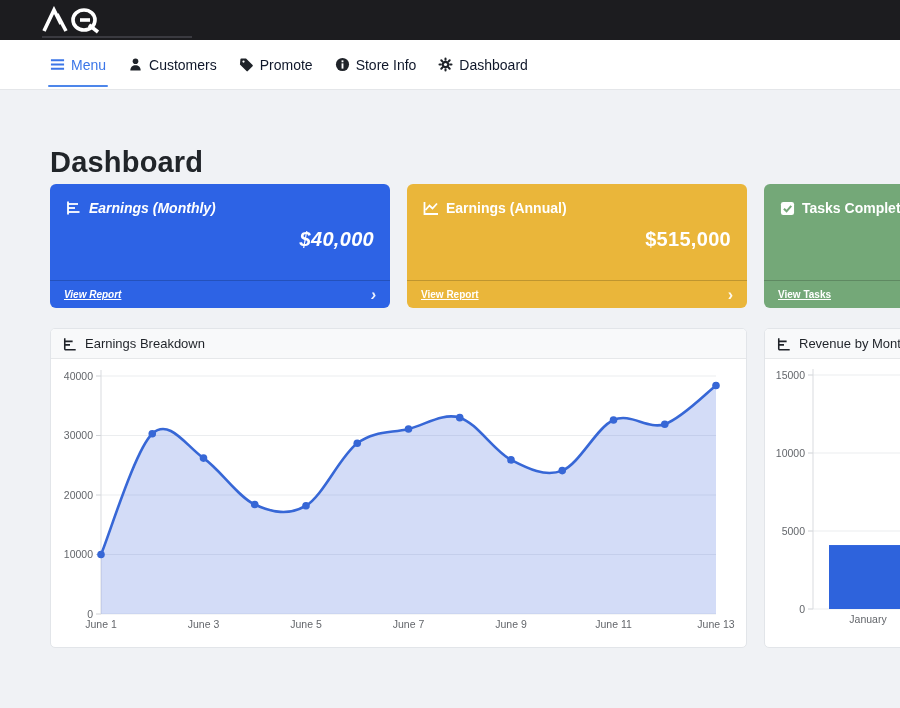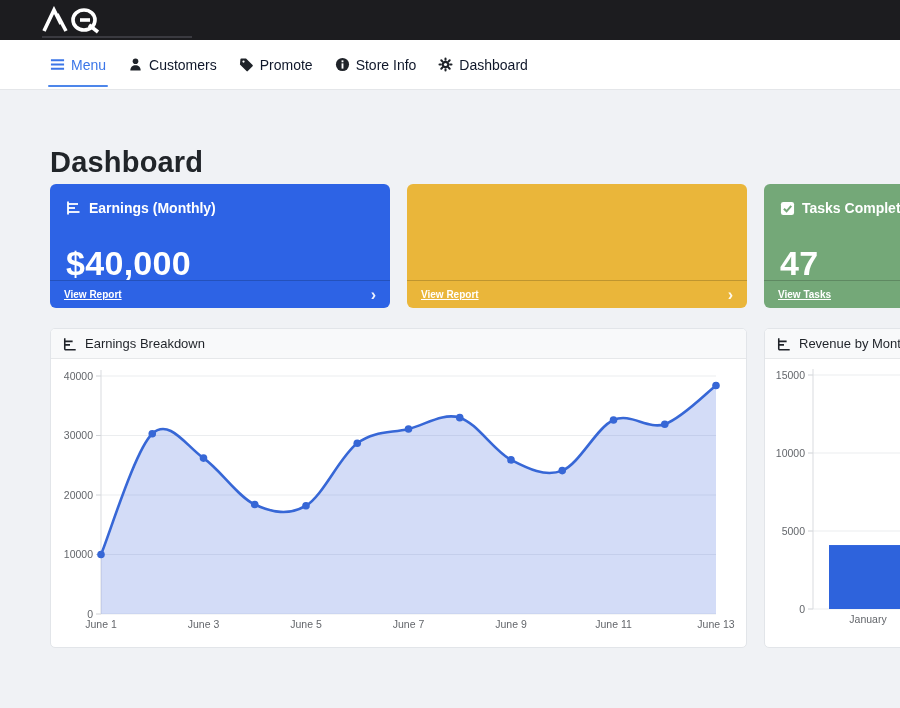--- a/index.html
+++ b/index.html
@@ -27,21 +27,21 @@
               bottom:3px; height:2px; background:#4d86ea; border-radius:2px; }
 
   .page-title { position:absolute; left:50px; top:146px; margin:0; font-size:29px;
               font-weight:600; color:#212529; letter-spacing:.2px; }
 
   
   .cards-row { position:absolute; left:50px; top:184px; display:flex; gap:17px; }
   .scard { flex:none; width:340px; height:124px; border-radius:6px; color:#fff; position:relative; }
   .scard-body { padding:16px 16px 0; }
   .scard-title { display:flex; align-items:center; gap:7px; font-size:14px; font-weight:700; }
-  .scard-value { font-size:34px; font-weight:700; margin-top:28px; letter-spacing:.3px; }
+  .scard-value { font-size:20px; font-weight:700; margin-top:12px; letter-spacing:.3px;text-align:right; }
   .scard-footer { position:absolute; left:0; right:0; bottom:0; height:28px;
       border-top:1px solid rgba(0,0,0,0.18); display:flex; align-items:center;
       justify-content:space-between; padding:0 14px; }
   .scard-link { color:#fff; font-size:10px; font-weight:700; text-decoration:underline; cursor:pointer; }
   .scard-chev { font-size:16px; line-height:1; font-weight:700; color:rgba(255,255,255,0.92); }
 
   
   .charts-row { position:absolute; left:50px; top:328px; display:flex; gap:17px; }
   .ccard { flex:none; background:#fff; border:1px solid #e2e5e9; border-radius:5px; overflow:hidden; }
   .ccard.wide { width:697px; height:320px; }
@@ -109,21 +109,21 @@
       <circle cx="8" cy="8" r="1.7" fill="#ffffff"></circle>
     </svg>
     <span>Dashboard</span>
   </div>
 </div>
 
 <h1 class="page-title">Dashboard</h1>
 
 <div class="cards-row">
 
-  <div class="scard" style="background-color: rgb(45, 99, 229);">
+  <div class="scard" style="background-color: rgb(45, 99, 229); font-style: italic;">
     <div class="scard-body">
       <div class="scard-title">
         <svg width="16" height="16" viewBox="0 0 16 16">
           <g stroke="#ffffff" stroke-width="1.8">
               <path d="M2,1.5 V14.5"></path>
               <path d="M2,4 H12"></path>
               <path d="M2,8 H9"></path>
               <path d="M2,12 H13.5"></path>
             </g>
         </svg>
@@ -131,20 +131,32 @@
       </div>
       <div class="scard-value">$40,000</div>
     </div>
     <div class="scard-footer">
       <span class="scard-link">View Report</span>
       <span class="scard-chev">›</span>
     </div>
   </div>
 
   <div class="scard" style="background-color: rgb(234, 182, 58);">
+    <div class="scard-body">
+      <div class="scard-title">
+        <svg width="16" height="16" viewBox="0 0 16 16">
+          <g stroke="#ffffff" stroke-width="1.8" fill="none">
+              <path d="M1.5,2 V14 H15"></path>
+              <path d="M2.5,10 L6.5,5.5 L9.5,8.5 L14,3.5"></path>
+            </g>
+        </svg>
+        <span>Earnings (Annual)</span>
+      </div>
+      <div class="scard-value">$515,000</div>
+    </div>
     <div class="scard-footer">
       <span class="scard-link">View Report</span>
       <span class="scard-chev">›</span>
     </div>
   </div>
 
   <div class="scard" style="background-color: rgb(116, 168, 120);">
     <div class="scard-body">
       <div class="scard-title">
         <svg width="15" height="15" viewBox="0 0 16 16">

